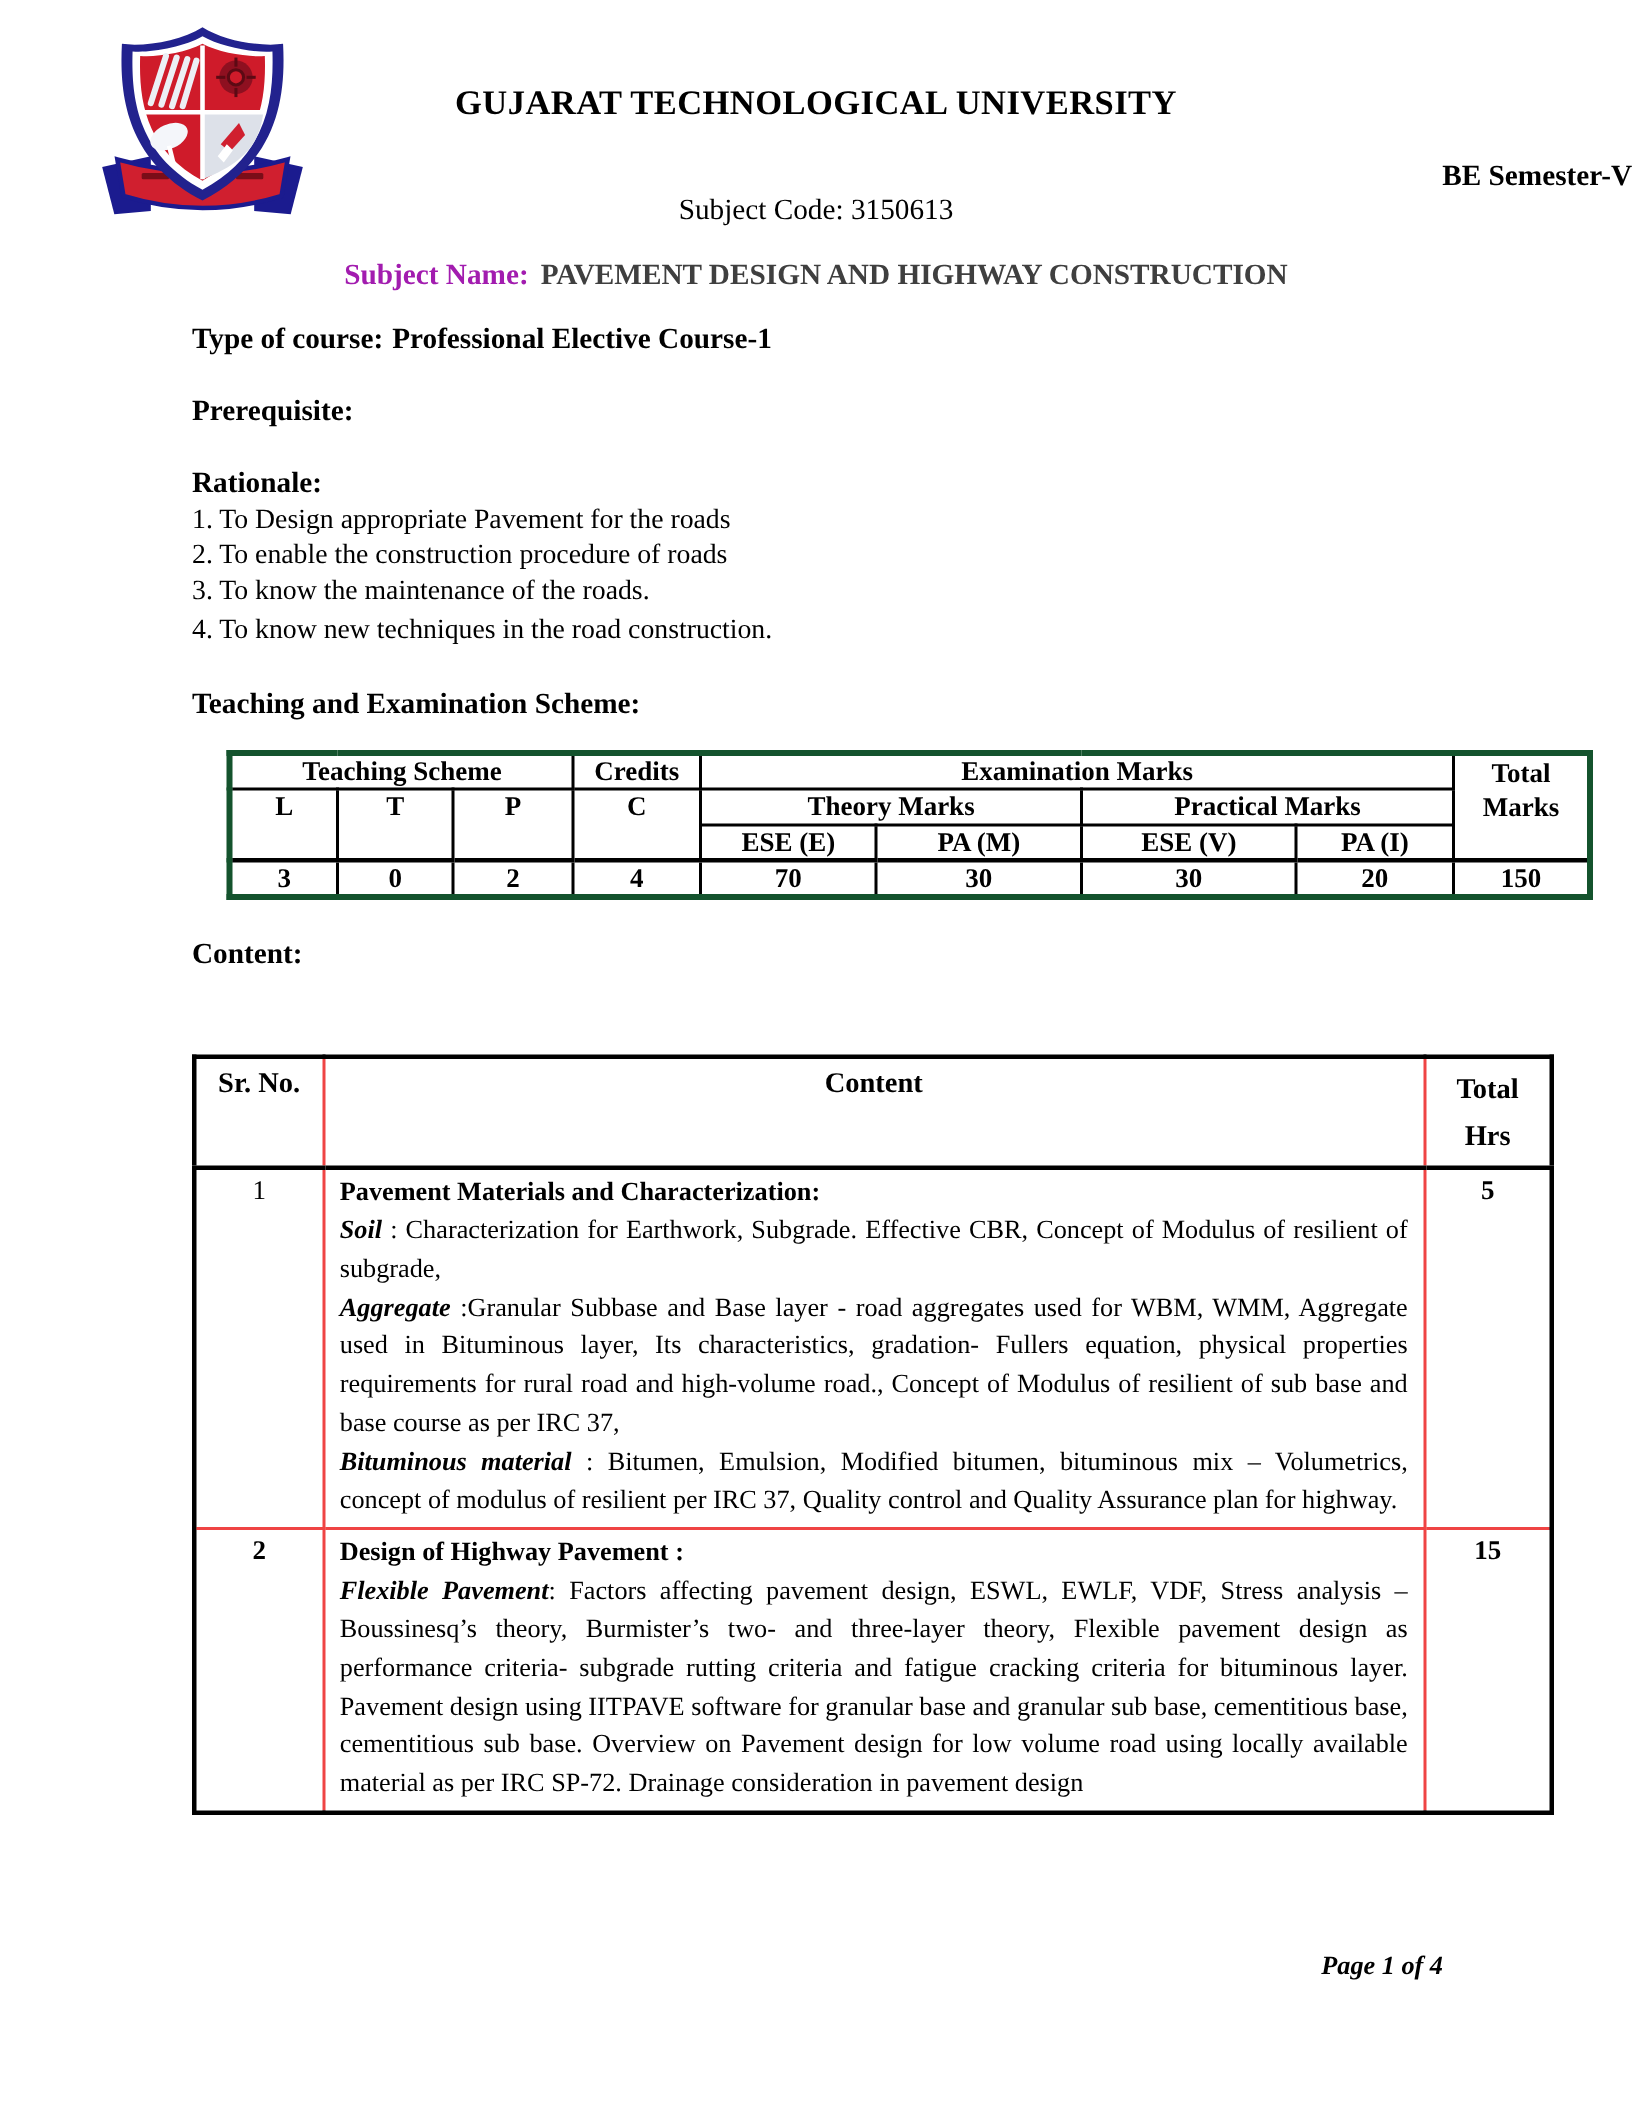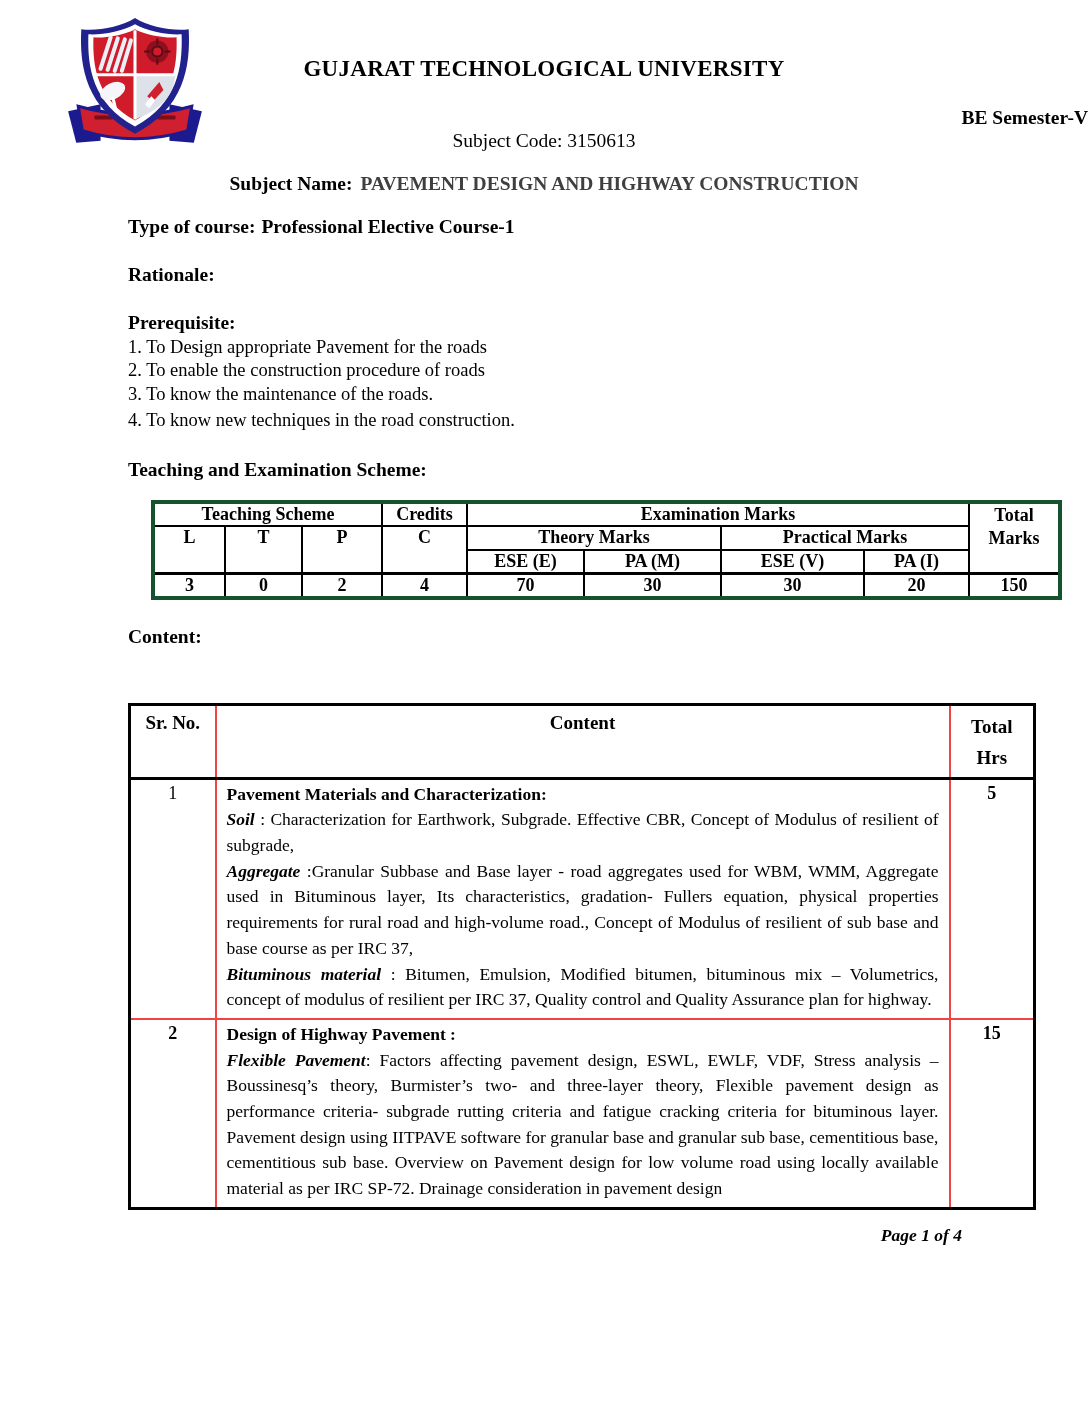--- a/index.html
+++ b/index.html
@@ -15,21 +15,21 @@
   .logo { position: absolute; left: 60px; top: 14px; width: 150px; height: 144px; }
 
   .title {
     text-align: center; margin-top: 0; padding-top: 56px;
     font-size: 23px; font-weight: bold; letter-spacing: 0.3px;
   }
   .semester { text-align: right; margin-top: 25px; font-size: 19.5px; font-weight: bold; padding-left: 28px; }
   .subject-code { text-align: center; margin-top: 1px; font-size: 19.5px; font-weight: normal; }
 
   .subject-line { text-align: center; margin-top: 21px; font-size: 19.5px; font-weight: bold; }
-  .subject-line .sn-label { margin-right: 8px; color: #000000; }
+  .subject-line .sn-label { margin-right: 8px; color: #a21caf; }
   .subject-line .sn-value { color: #3f3f3f; }
 
   .body-col { margin-left: 128px; margin-right: 52px; }
 
   .type-line { margin-top: 21px; font-size: 19.5px; font-weight: bold; }
   .type-line .tl-label { margin-right: 6px; }
 
   .section-label { margin-top: 26px; font-size: 19.5px; font-weight: bold; }
 
   .rationale { margin-top: 2px; font-size: 18.5px; line-height: 23.4px; }
@@ -67,21 +67,21 @@
   .content-table .ch .hrs-h div { line-height: 31px; }
   .content-table .sr { text-align: center; padding-top: 3px; font-size: 18px; }
   .content-table .sr-bold { font-weight: bold; }
   .content-table .hrs { text-align: center; padding-top: 3px; font-size: 18px; font-weight: bold; }
   .content-table .cc { padding: 2px 10px 5px 10px; }
   .content-table .cc p { margin: 0; text-align: justify; line-height: 25.7px; }
   .content-table .ct { font-weight: bold; text-align: left !important; }
   .lead { font-weight: bold; font-style: italic; }
 
   .footer {
-    position: absolute; top: 1225px; right: 126px;
+    position: absolute; top: 1300px; right: 126px;
     font-size: 17.5px; font-weight: bold; font-style: italic;
   }
 </style>
 </head>
 <body>
 
 <div class="page">
 
   <svg class="logo" viewBox="0 0 148 140" aria-hidden="true">
 
@@ -134,23 +134,23 @@
 
   <div class="subject-line">
     <span class="sn-label">Subject Name:</span><span class="sn-value">PAVEMENT DESIGN AND HIGHWAY CONSTRUCTION</span>
   </div>
 
   <div class="body-col">
     <div class="type-line">
       <span class="tl-label">Type of course:</span><span>Professional Elective Course-1</span>
     </div>
 
+    <div class="section-label">Prerequisite:</div>
+
     <div class="section-label">Rationale:</div>
-
-    <div class="section-label">Prerequisite:</div>
     <div class="rationale">
       <div class="r-item">1. To Design appropriate Pavement for the roads</div>
       <div class="r-item">2. To enable the construction procedure of roads</div>
       <div class="r-item">3. To know the maintenance of the roads.</div>
       <div class="r-item r-item4">4. To know new techniques in the road construction.</div>
     </div>
 
     <div class="section-label">Teaching and Examination Scheme:</div>
 
     <table class="scheme-table">

